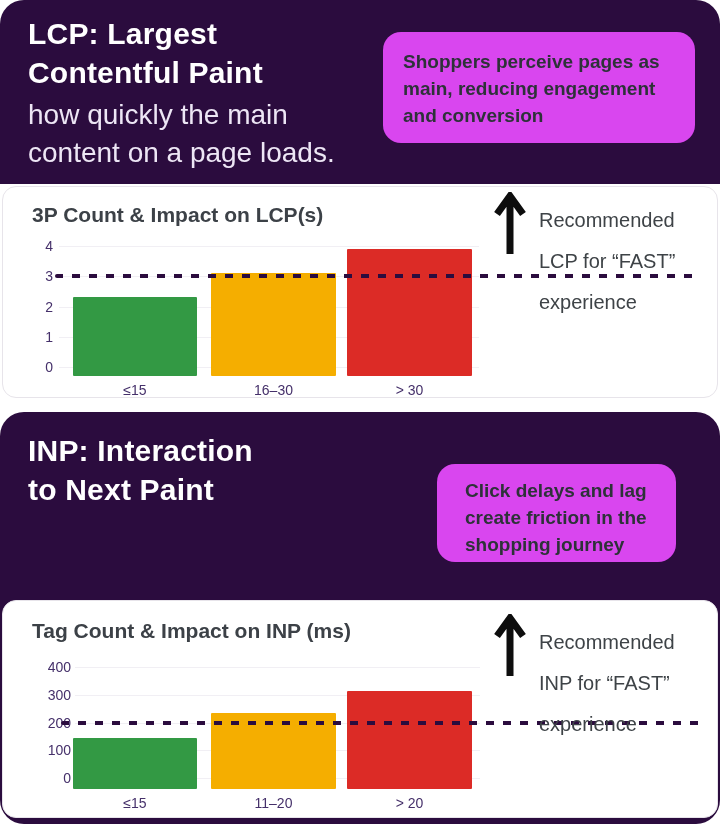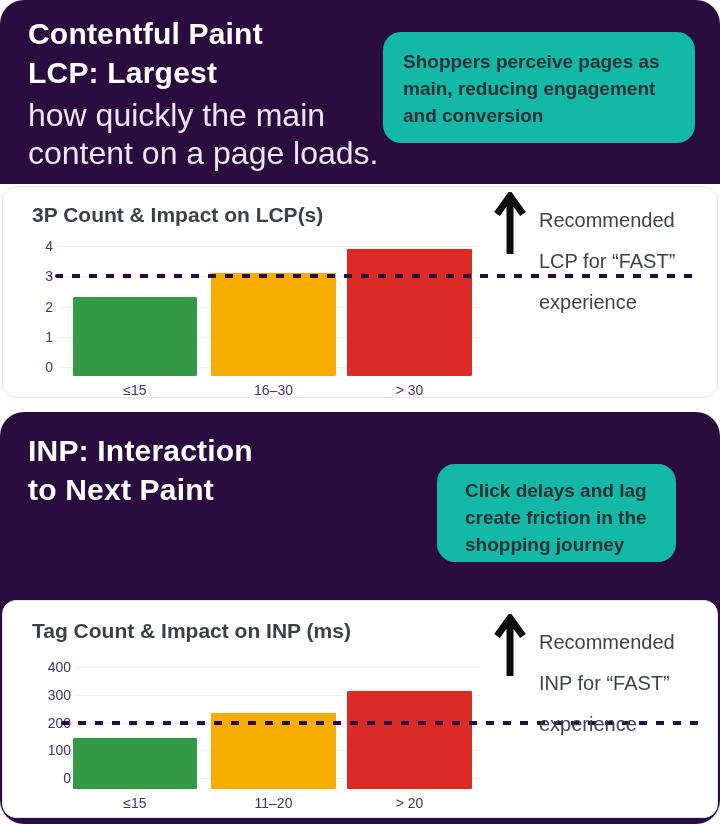--- a/index.html
+++ b/index.html
@@ -22,26 +22,26 @@
   #hdr2{top:412px;height:412px;border-radius:24px;}
 
   .white-panel{position:absolute;left:2px;width:716px;background:#FFFFFF;
     border:1px solid #E7E4EA;border-radius:14px;box-sizing:border-box;}
   #chart-0{top:186px;height:212px;}
   #chart-1{top:600px;height:218px;}
 
   .hdr-title{position:absolute;left:28px;font-size:30px;font-weight:700;color:#FFFFFF;line-height:39px;letter-spacing:.2px;}
   #hdr1 .hdr-title{top:14px;}
   #hdr2 .hdr-title{top:19px;}
-  .hdr-sub{position:absolute;left:28px;font-size:32px;font-weight:400;color:var(--subtitle);line-height:38px;}
+  .hdr-sub{position:absolute;left:28px;font-size:28px;font-weight:400;color:var(--subtitle);line-height:38px;}
   #hdr1 .hdr-sub{top:96px;}
   #hdr2 .hdr-sub{top:108px;}
   .tline{display:block;}
 
-  .callout{position:absolute;background:#14b8a6;border-radius:18px;box-sizing:border-box;}
+  .callout{position:absolute;background:#d946ef;border-radius:18px;box-sizing:border-box;}
   #hdr1 .callout{left:383px;top:32px;width:312px;height:111px;padding:16px 0 0 20px;}
   #hdr2 .callout{left:437px;top:52px;width:239px;height:98px;padding:13px 0 0 28px;}
   .callout .cline{font-size:19px;font-weight:700;color:var(--callout);line-height:27px;display:block;}
 
   .chart-title{position:absolute;left:29px;top:16px;font-size:21px;font-weight:700;color:var(--chartTitle);}
   #chart-1 .chart-title{top:18px;}
 
   .plot-area{position:absolute;inset:0;overflow:hidden;border-radius:13px;}
 
   .annotation{position:absolute;left:489px;display:flex;align-items:flex-start;z-index:6;}
@@ -55,22 +55,22 @@
   .ytick{position:absolute;width:44px;text-align:right;font-size:14px;color:var(--axis);z-index:1;}
   .bar{position:absolute;z-index:1;border-radius:1px;}
   .xlabel{position:absolute;text-align:center;font-size:14px;color:var(--axis);z-index:2;}
   .dash{position:absolute;height:4px;border-radius:2px;z-index:5;}
 </style>
 </head>
 <body>
 
 <section class="purple-panel" id="hdr1">
   <div class="hdr-title">
+    <span class="tline">LCP: Largest</span>
     <span class="tline">Contentful Paint</span>
-    <span class="tline">LCP: Largest</span>
   </div>
   <div class="hdr-sub">
     <span class="tline">how quickly the main</span>
     <span class="tline">content on a page loads.</span>
   </div>
   <div class="callout">
     <span class="cline">Shoppers perceive pages as</span>
     <span class="cline">main, reducing engagement</span>
     <span class="cline">and conversion</span>
   </div>

